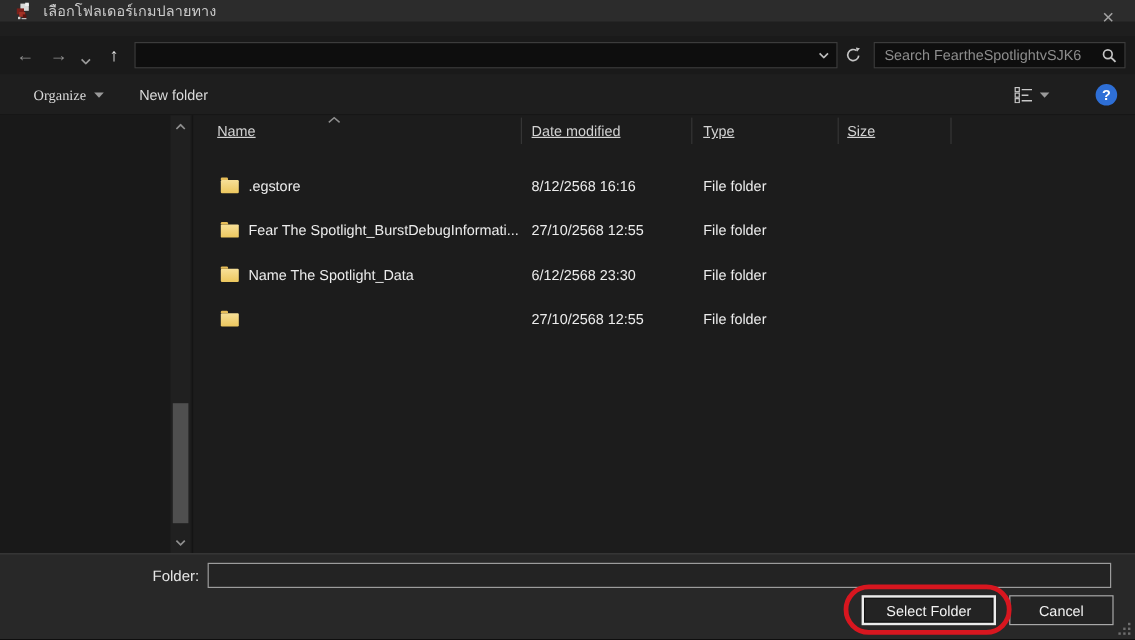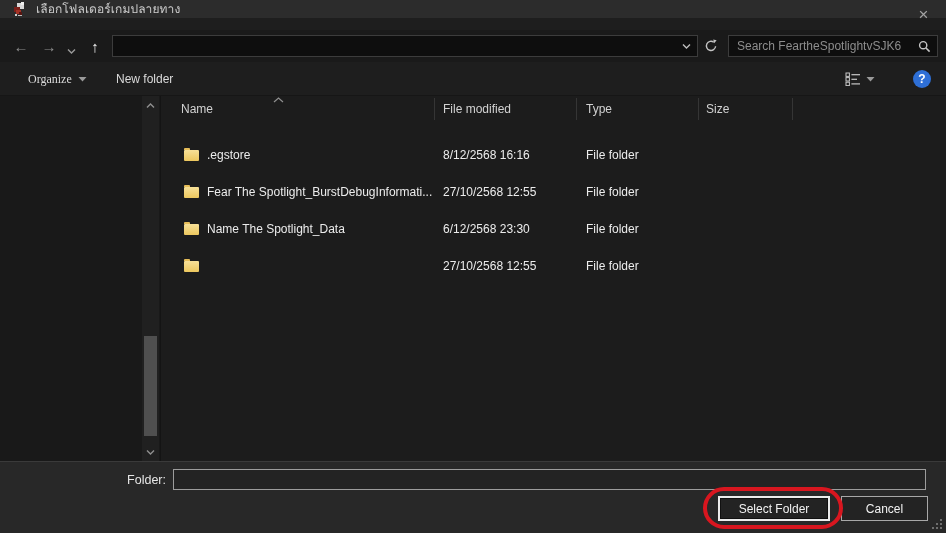--- a/index.html
+++ b/index.html
@@ -46,21 +46,21 @@
   
   .main { position:absolute; top:96px; left:0; right:0; height:365px; }
   .sidebar { position:absolute; left:0; top:0; width:160px; height:100%; background:#191919; }
   .scrollbar { position:absolute; left:142px; top:0; width:17px; height:100%; background:#202020; }
   .scroll-up, .scroll-down { position:absolute; left:0; width:17px; height:15px; display:flex; align-items:center; justify-content:center; }
   .scroll-up { top:2px; } .scroll-down { bottom:2px; }
   .scroll-thumb { position:absolute; left:2px; width:13px; top:240px; height:100px; background:#4f4f4f; }
 
   .list-region { position:absolute; left:160px; top:0; right:0; height:100%; background:#1c1c1c; border-left:1px solid #141414; }
   .list-header { position:absolute; top:0; left:0; right:0; height:26px; }
-  .col-head { position:absolute; top:0; height:26px; display:flex; align-items:center; color:#d2d2d2; font-size:12px; }
+  .col-head { position:absolute; top:0; height:26px; display:flex; align-items:center; color:#d2d2d2; font-size:12px;text-decoration:underline; }
   .col-name { left:20px; }  .col-date { left:282px; } .col-type { left:425px; } .col-size { left:545px; }
   .col-div { position:absolute; top:2px; height:22px; width:1px; background:#353535; }
   .sort-caret { position:absolute; left:112px; top:1px; }
   .rows { position:absolute; top:32px; left:0; right:0; }
   .file-row { position:relative; height:21px;margin-top:16px; }
   .file-row .cell { position:absolute; top:0; height:21px; display:flex; align-items:center; color:#ececec; font-size:12px; white-space:nowrap; }
   .cell-icon { left:23px; }
   .cell-name { left:46px; width:228px; overflow:hidden; }
   .cell-date { left:282px; }
   .cell-type { left:425px; }
@@ -178,21 +178,21 @@
         </div>
       </div>
     </div>
 
     <div class="list-region">
       <div class="list-header">
         <svg class="sort-caret" width="11" height="6" viewBox="0 0 11 6">
             <polyline points="1,5 5.5,1 10,5" fill="none" stroke="#8f8f8f" stroke-width="1.2"></polyline>
           </svg>
         <div class="col-head col-name">Name</div>
-        <div class="col-head col-date">File modified</div>
+        <div class="col-head col-date">Date modified</div>
         <div class="col-head col-type">Type</div>
         <div class="col-head col-size">Size</div>
         <div class="col-div" style="left:273px"></div>
         <div class="col-div" style="left:415px"></div>
         <div class="col-div" style="left:537px"></div>
         <div class="col-div" style="left:631px"></div>
       </div>
 
       <div class="rows">
         <div class="file-row">

